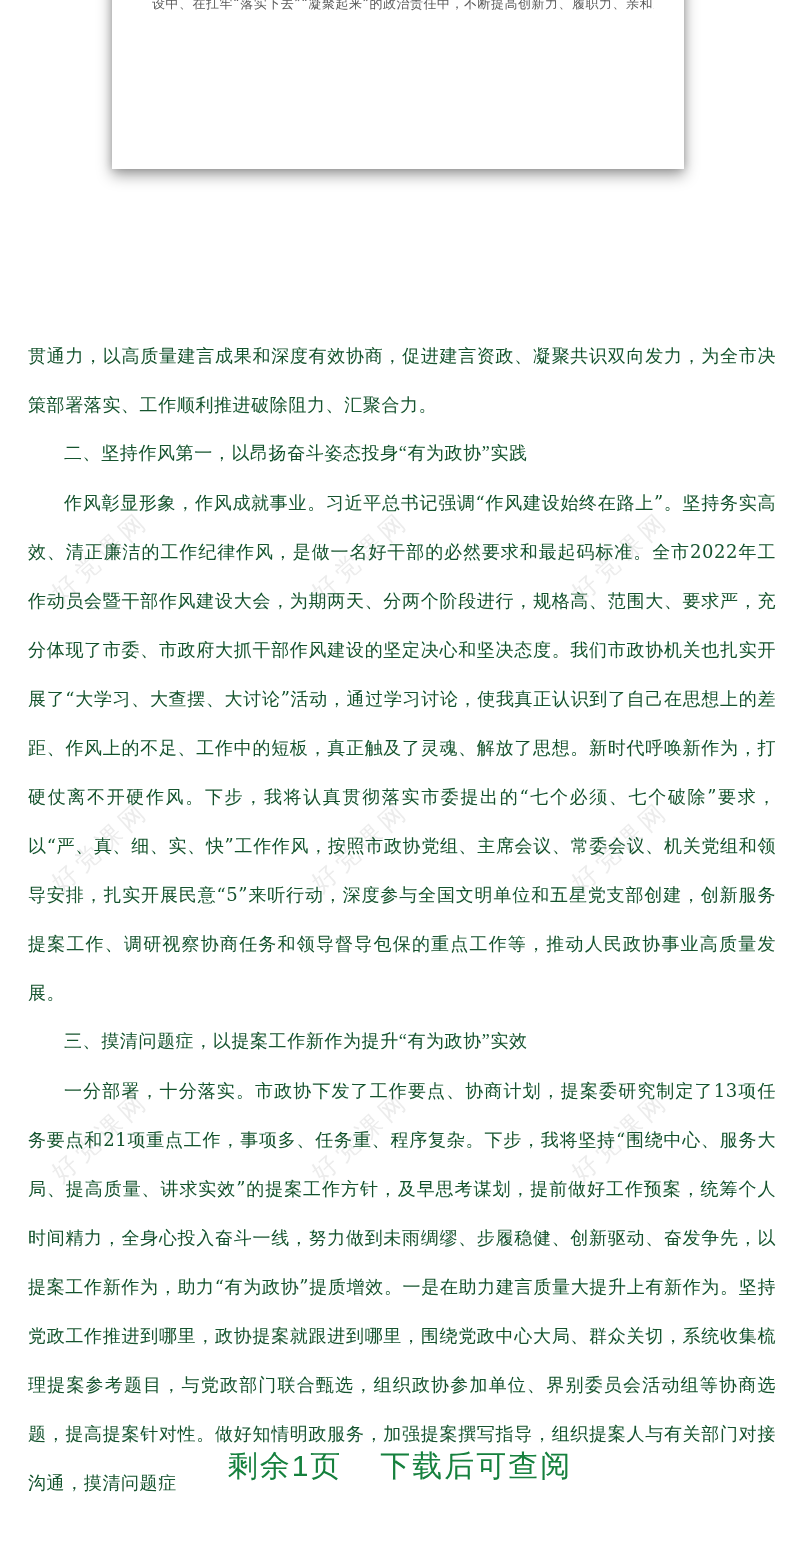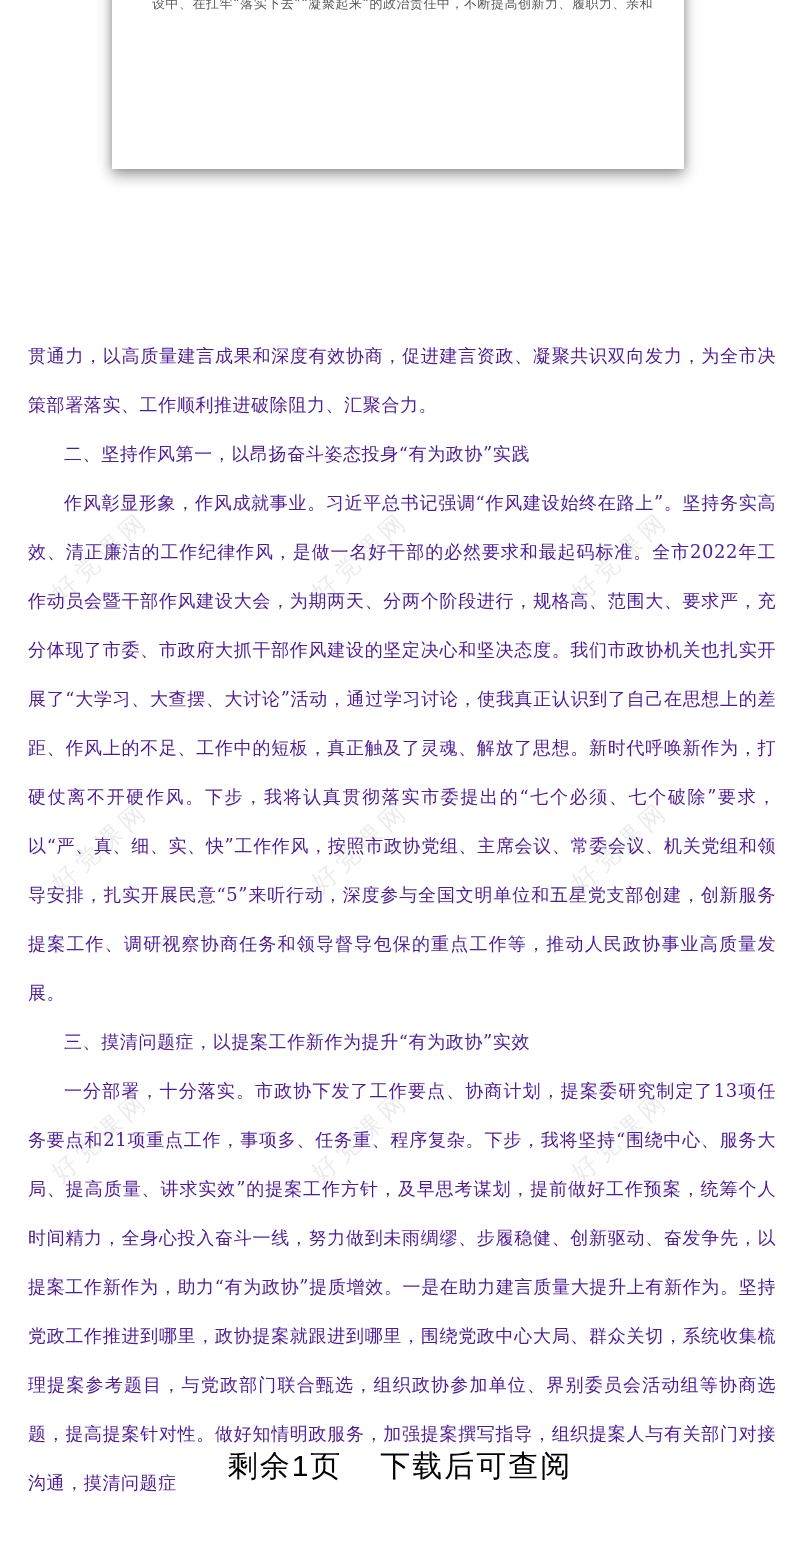--- a/index.html
+++ b/index.html
@@ -46,44 +46,44 @@
     white-space: nowrap;
     font-family: "DejaVu Serif", serif;
   }
 
   
   .doc-body {
     position: absolute;
     top: 331px;
     left: 28px;
     right: 24px;
-    color: #4c1d95;
+    color: #14532d;
   }
   .doc-body p {
     margin: 0;
     font-size: 18px;
     line-height: 49px;
     letter-spacing: 0.6px;
     text-align: justify;
     text-justify: inter-ideograph;
     text-indent: 2em;
   }
   .doc-body p.body-continue { text-indent: 0; }
-  .doc-body p.heading { font-weight: normal; }
+  .doc-body p.heading { font-weight: normal; font-family: Liberation Serif, serif; }
 
   
   .footer-notice {
     position: absolute;
     top: 1446px;
     left: 0;
     width: 100%;
     text-align: center;
     font-family: "Liberation Sans", sans-serif;
     font-size: 30px;
-    color: #000000;
+    color: #15803d;
     letter-spacing: 2px;
   }
   .footer-notice .remaining { margin-right: 38px; }
 </style>
 </head>
 <body>
 
 <div class="screen">
 
   <div class="prev-page-card">

